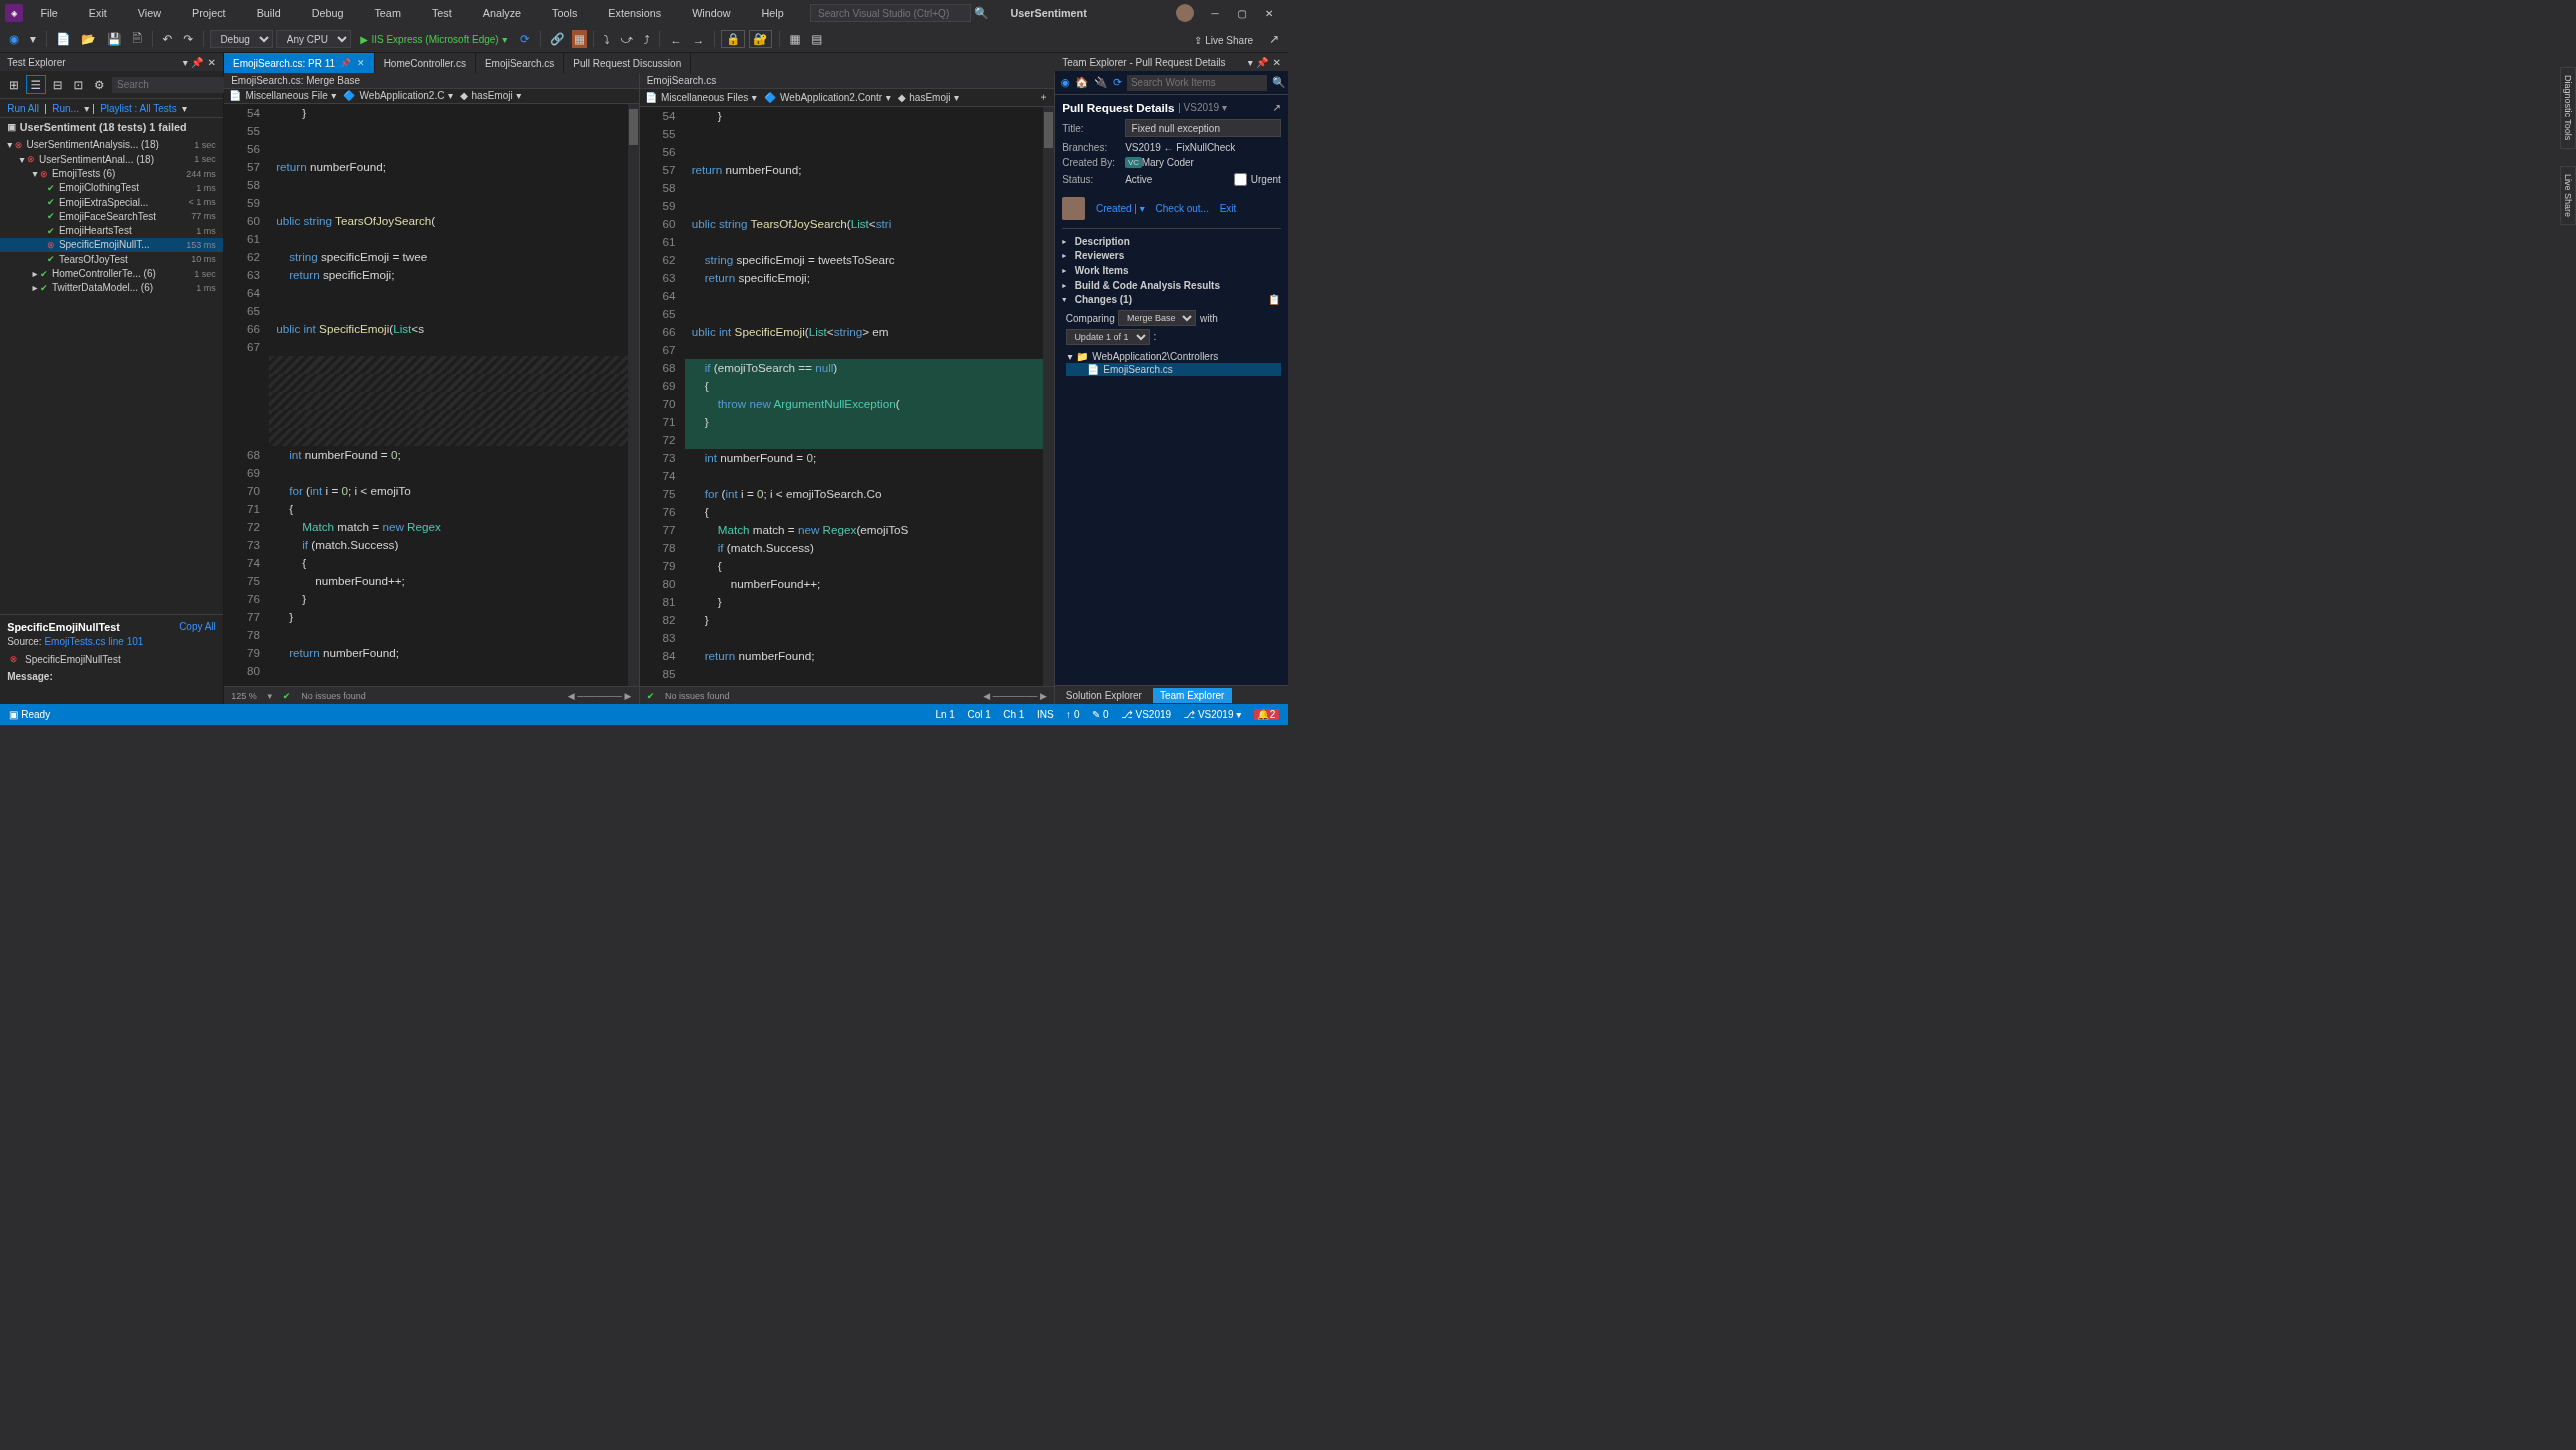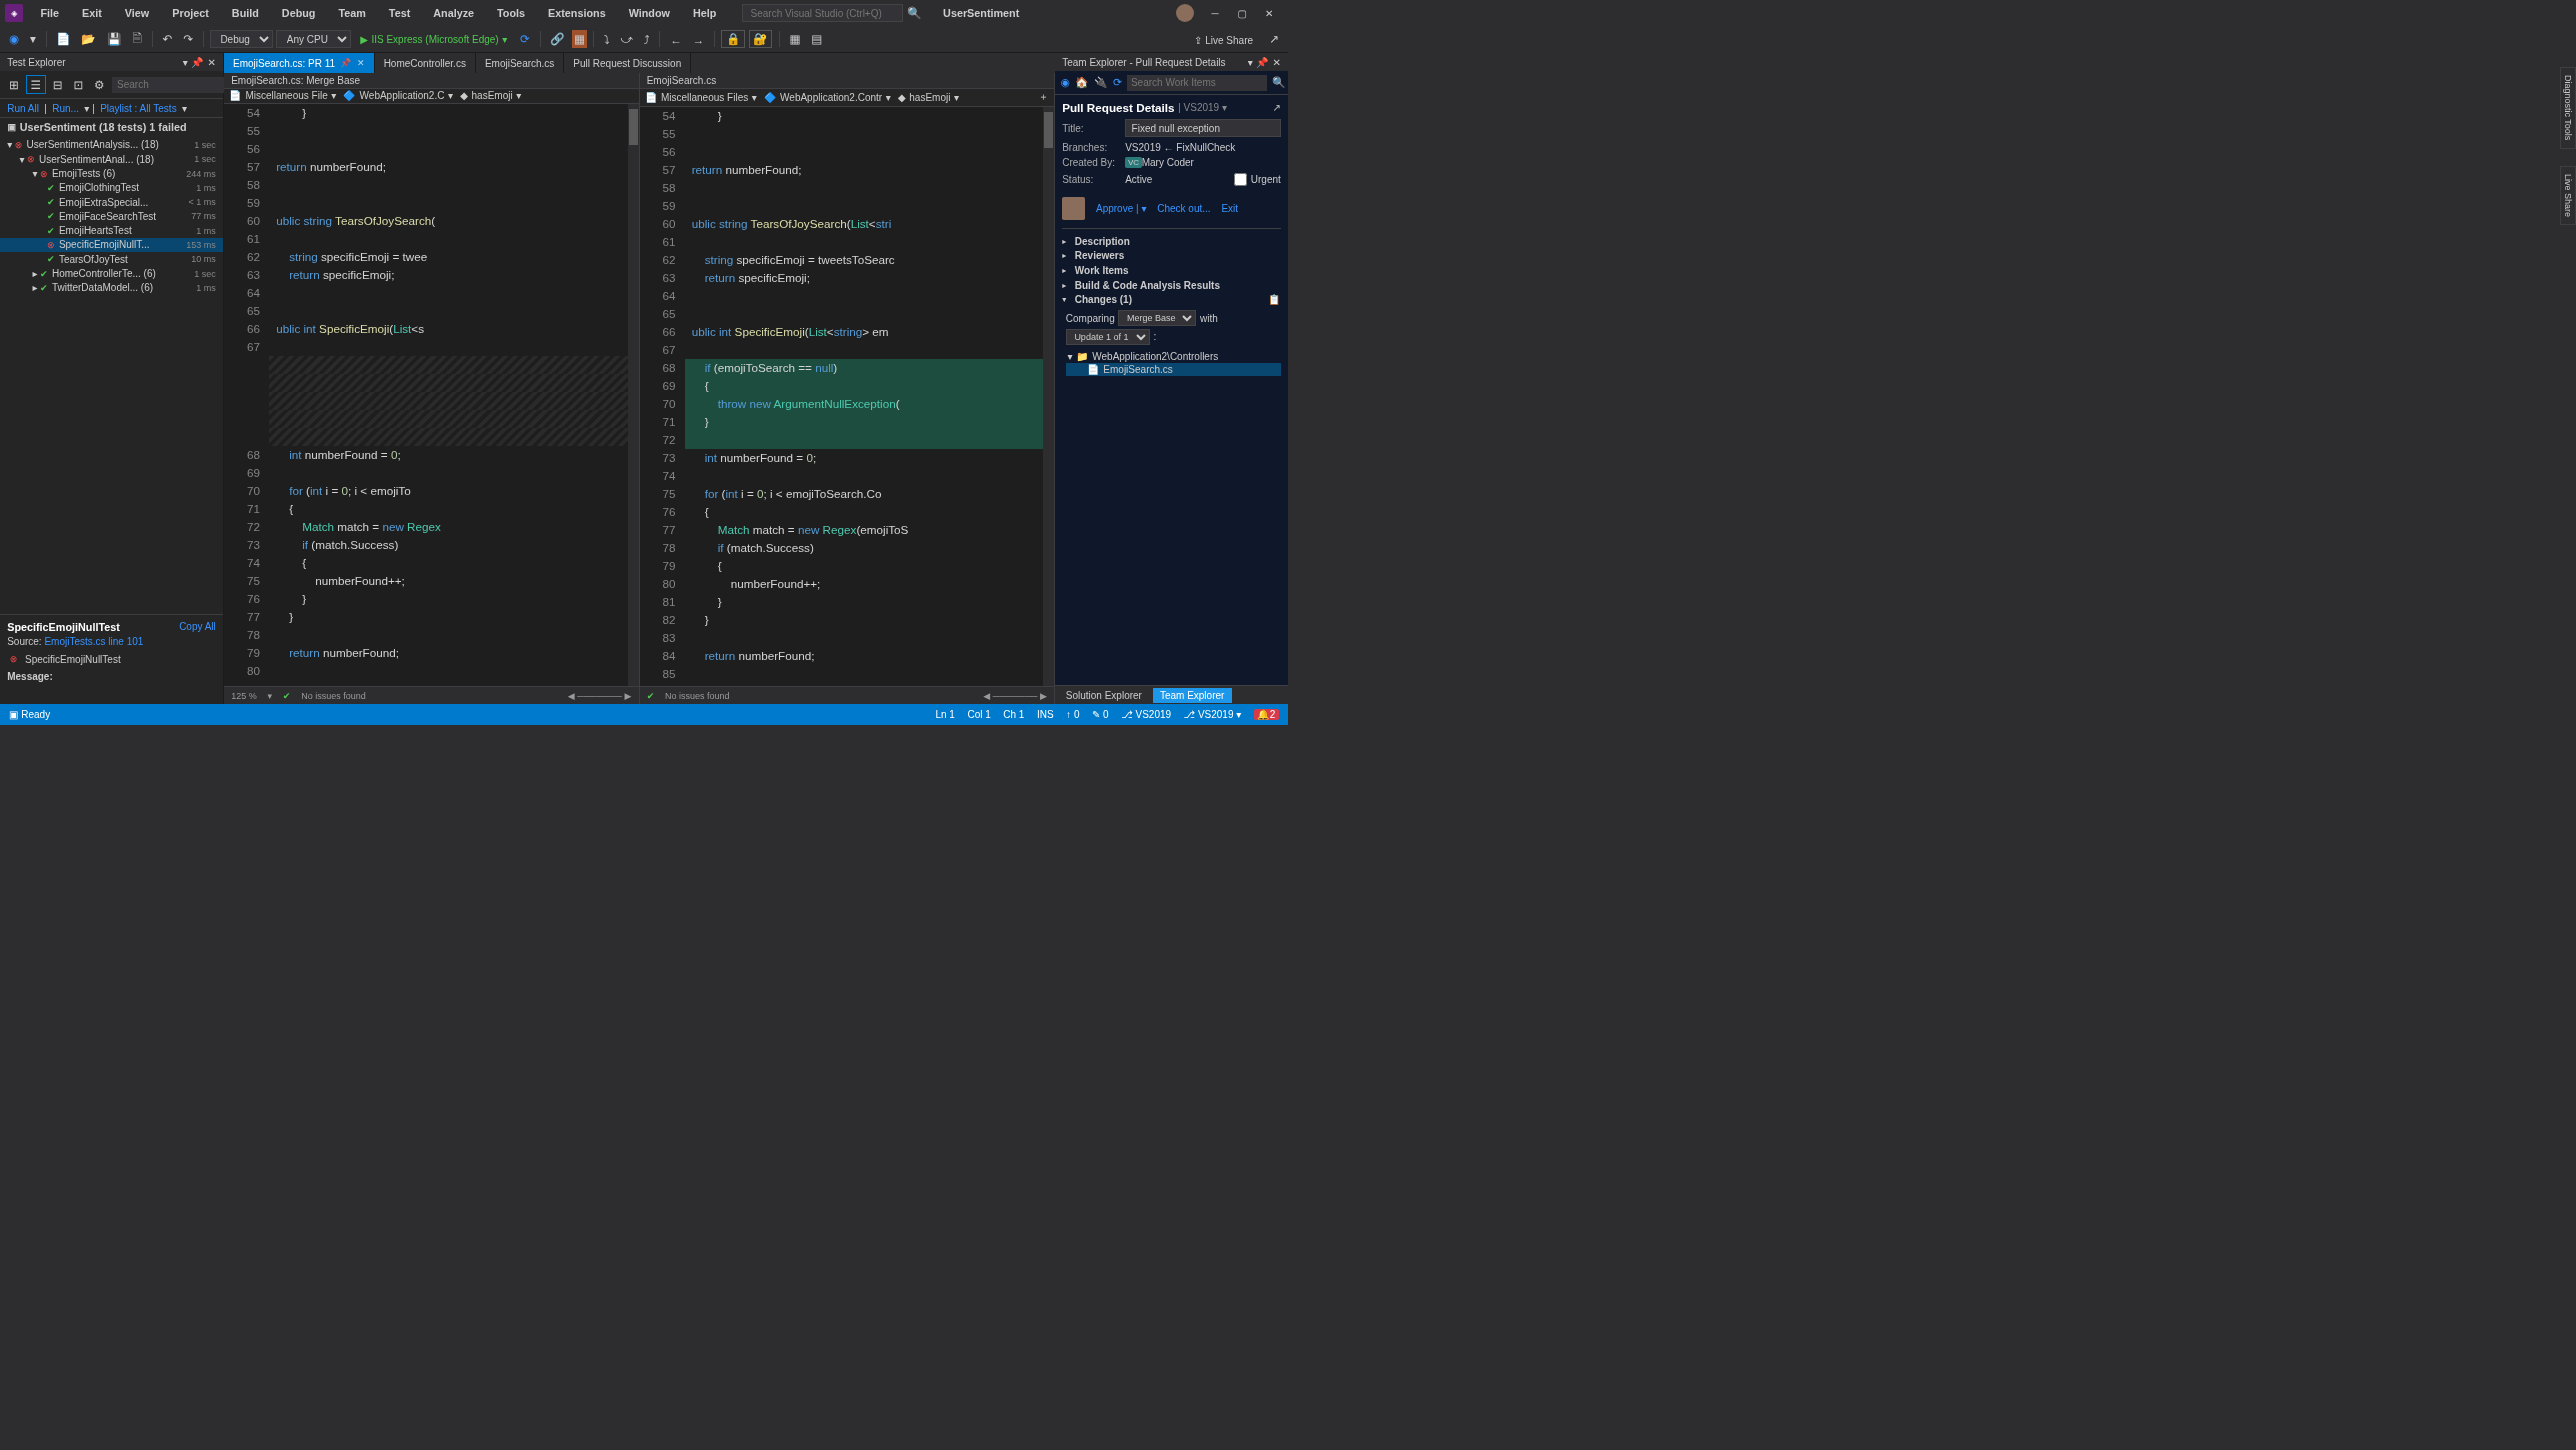--- a/index.html
+++ b/index.html
@@ -1,19 +1,19 @@
 <!DOCTYPE html>
 <html style="font-size:14.3px"><head>
 <meta charset="utf-8">
 <style>
 * { margin:0; padding:0; box-sizing:border-box; font-family:'Segoe UI',Arial,sans-serif; }
 body { background:#2d2d30; color:#ccc; font-size:10.8px; overflow:hidden; width:1288px; height:725px; }
 .titlebar { height:26px; background:#2d2d30; display:flex; align-items:center; padding:0 5.4px; }
 .titlebar .logo { width:18px; height:18px; margin-right:9px; background:#68217a; border-radius:1.8px; display:flex; align-items:center; justify-content:center; color:#fff; font-size:8px; }
-.menu { display:flex; gap:7px;font-weight:bold; }
+.menu { display:flex; gap:15px; }
 .menu-item { padding:3.6px 8px; cursor:pointer; color:#ccc; font-size:10.8px; }
 .search-vs { margin-left:18px; background:#333337; border:0.9px solid #434346; padding:1.8px 7.2px; width:161px; color:#999; font-size:10px; height:18px; line-height:14.3px; }
 .solution-name { margin-left:18px; color:#ccc; font-weight:600; font-size:10.8px; }
 .titlebar-right { margin-left:auto; display:flex; align-items:center; gap:7.2px; }
 .avatar { width:18px; height:18px; border-radius:50%; background:#8a6d5a; }
 .win-btns { display:flex; gap:0; }
 .win-btn { width:27px; height:18px; display:flex; align-items:center; justify-content:center; color:#ccc; cursor:pointer; font-size:10px; }
 .toolbar { height:27px; background:#2d2d30; border-bottom:0.9px solid #1b1b1c; display:flex; align-items:center; padding:0 5.4px; gap:3.6px; }
 .tb-btn { padding:1.8px 3.6px; color:#ccc; cursor:pointer; font-size:11.7px; display:flex; align-items:center; }
 .tb-sep { width:0.9px; height:16px; background:#434346; margin:0 2.7px; }
@@ -421,21 +421,21 @@
       <div class="field-row">
           <span class="field-lbl">Status:</span>
           <span>Active</span>
           <span class="urgent">
             <input type="checkbox" style=""> 
             <span>Urgent</span>
           </span>
         </div>
       <div class="pr-actions">
         <div class="avatar" style="width:23px;height:23px;border-radius:1.8px"></div>
-        <span class="pr-link"><span>Approve</span> | ▾</span>
+        <span class="pr-link"><span>Created</span> | ▾</span>
         <span class="pr-link">Check out...</span>
         <span class="pr-link">Exit</span>
       </div>
       <div id="pr-sections">
           <div class="tree-section">
             <span class="chev">▸</span>
             <b>Description</b>
           </div>
           <div class="tree-section">
             <span class="chev">▸</span>

